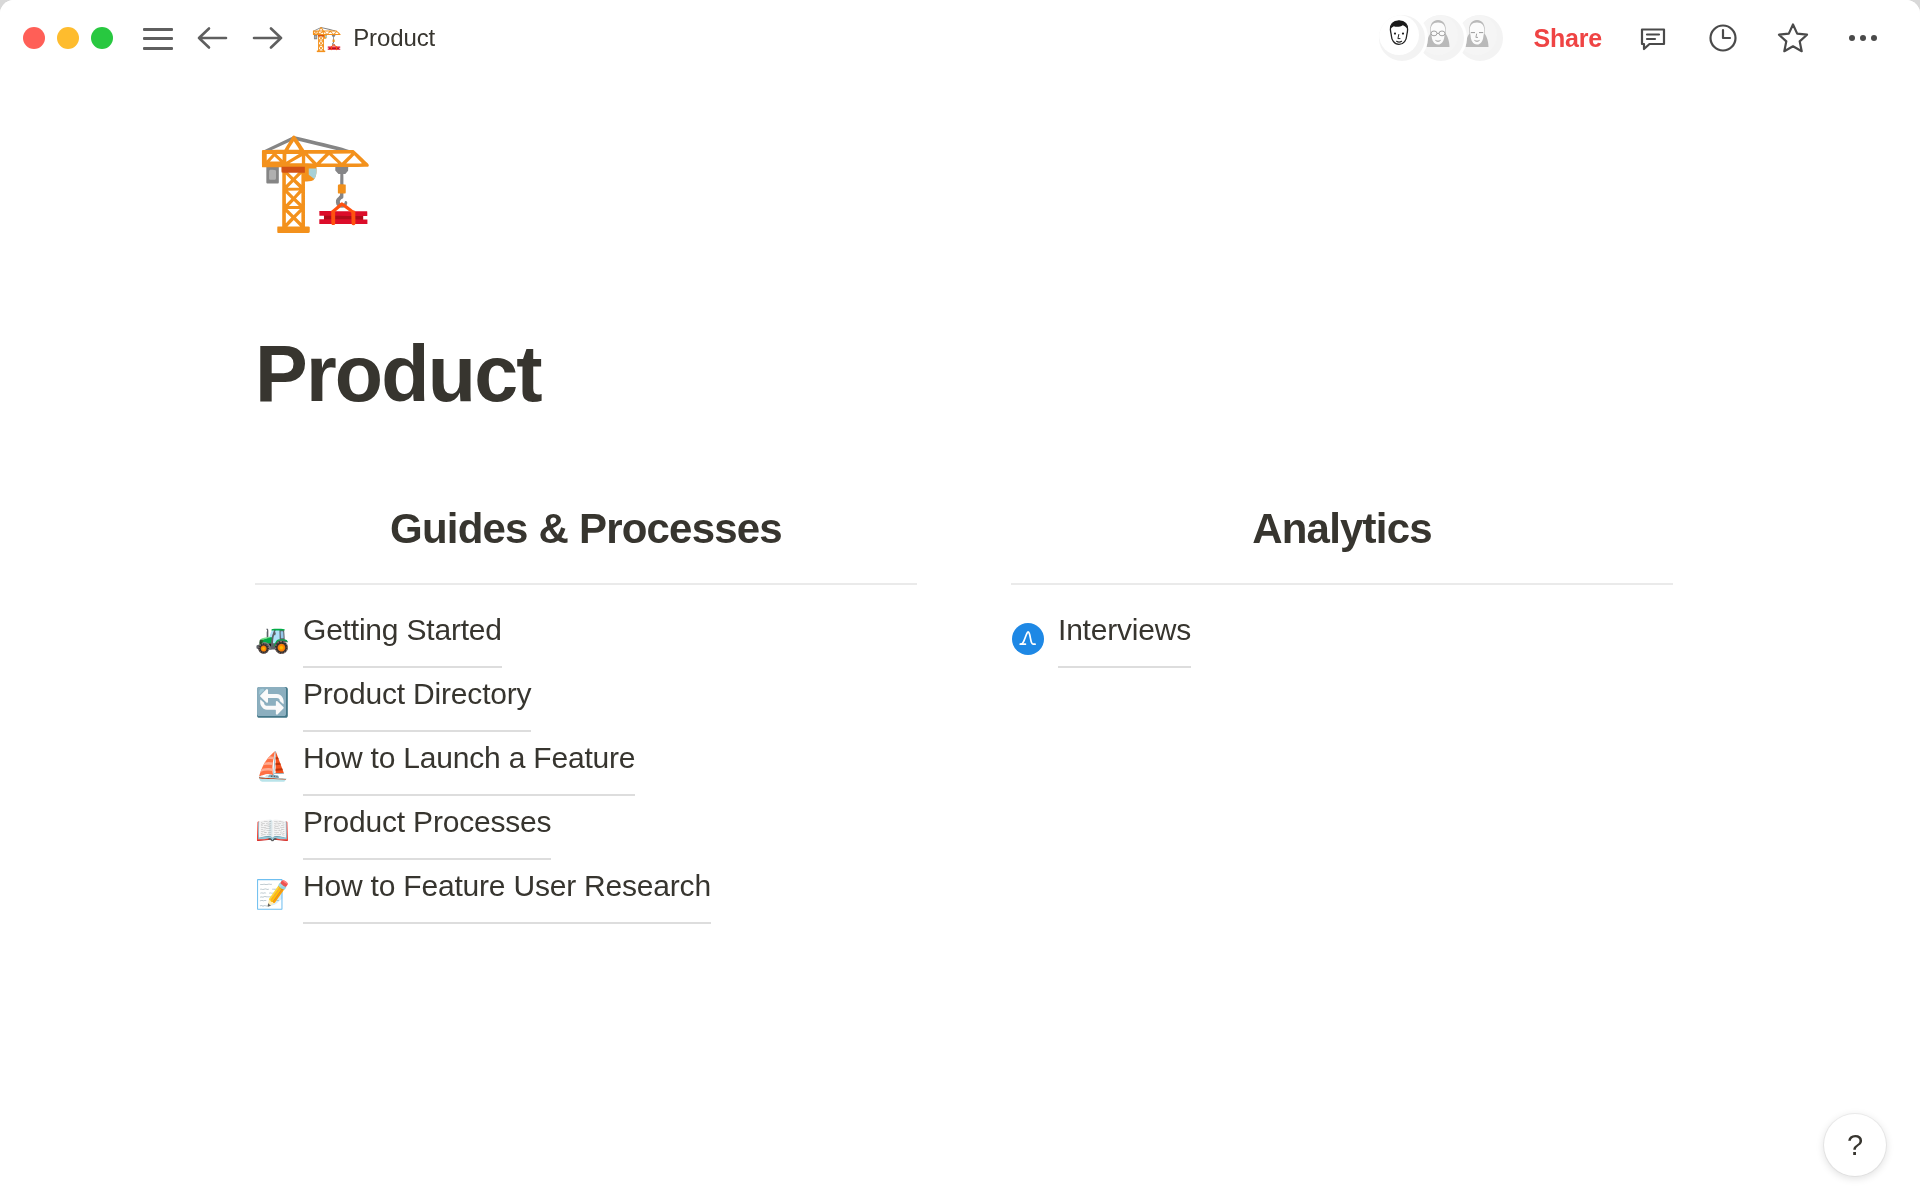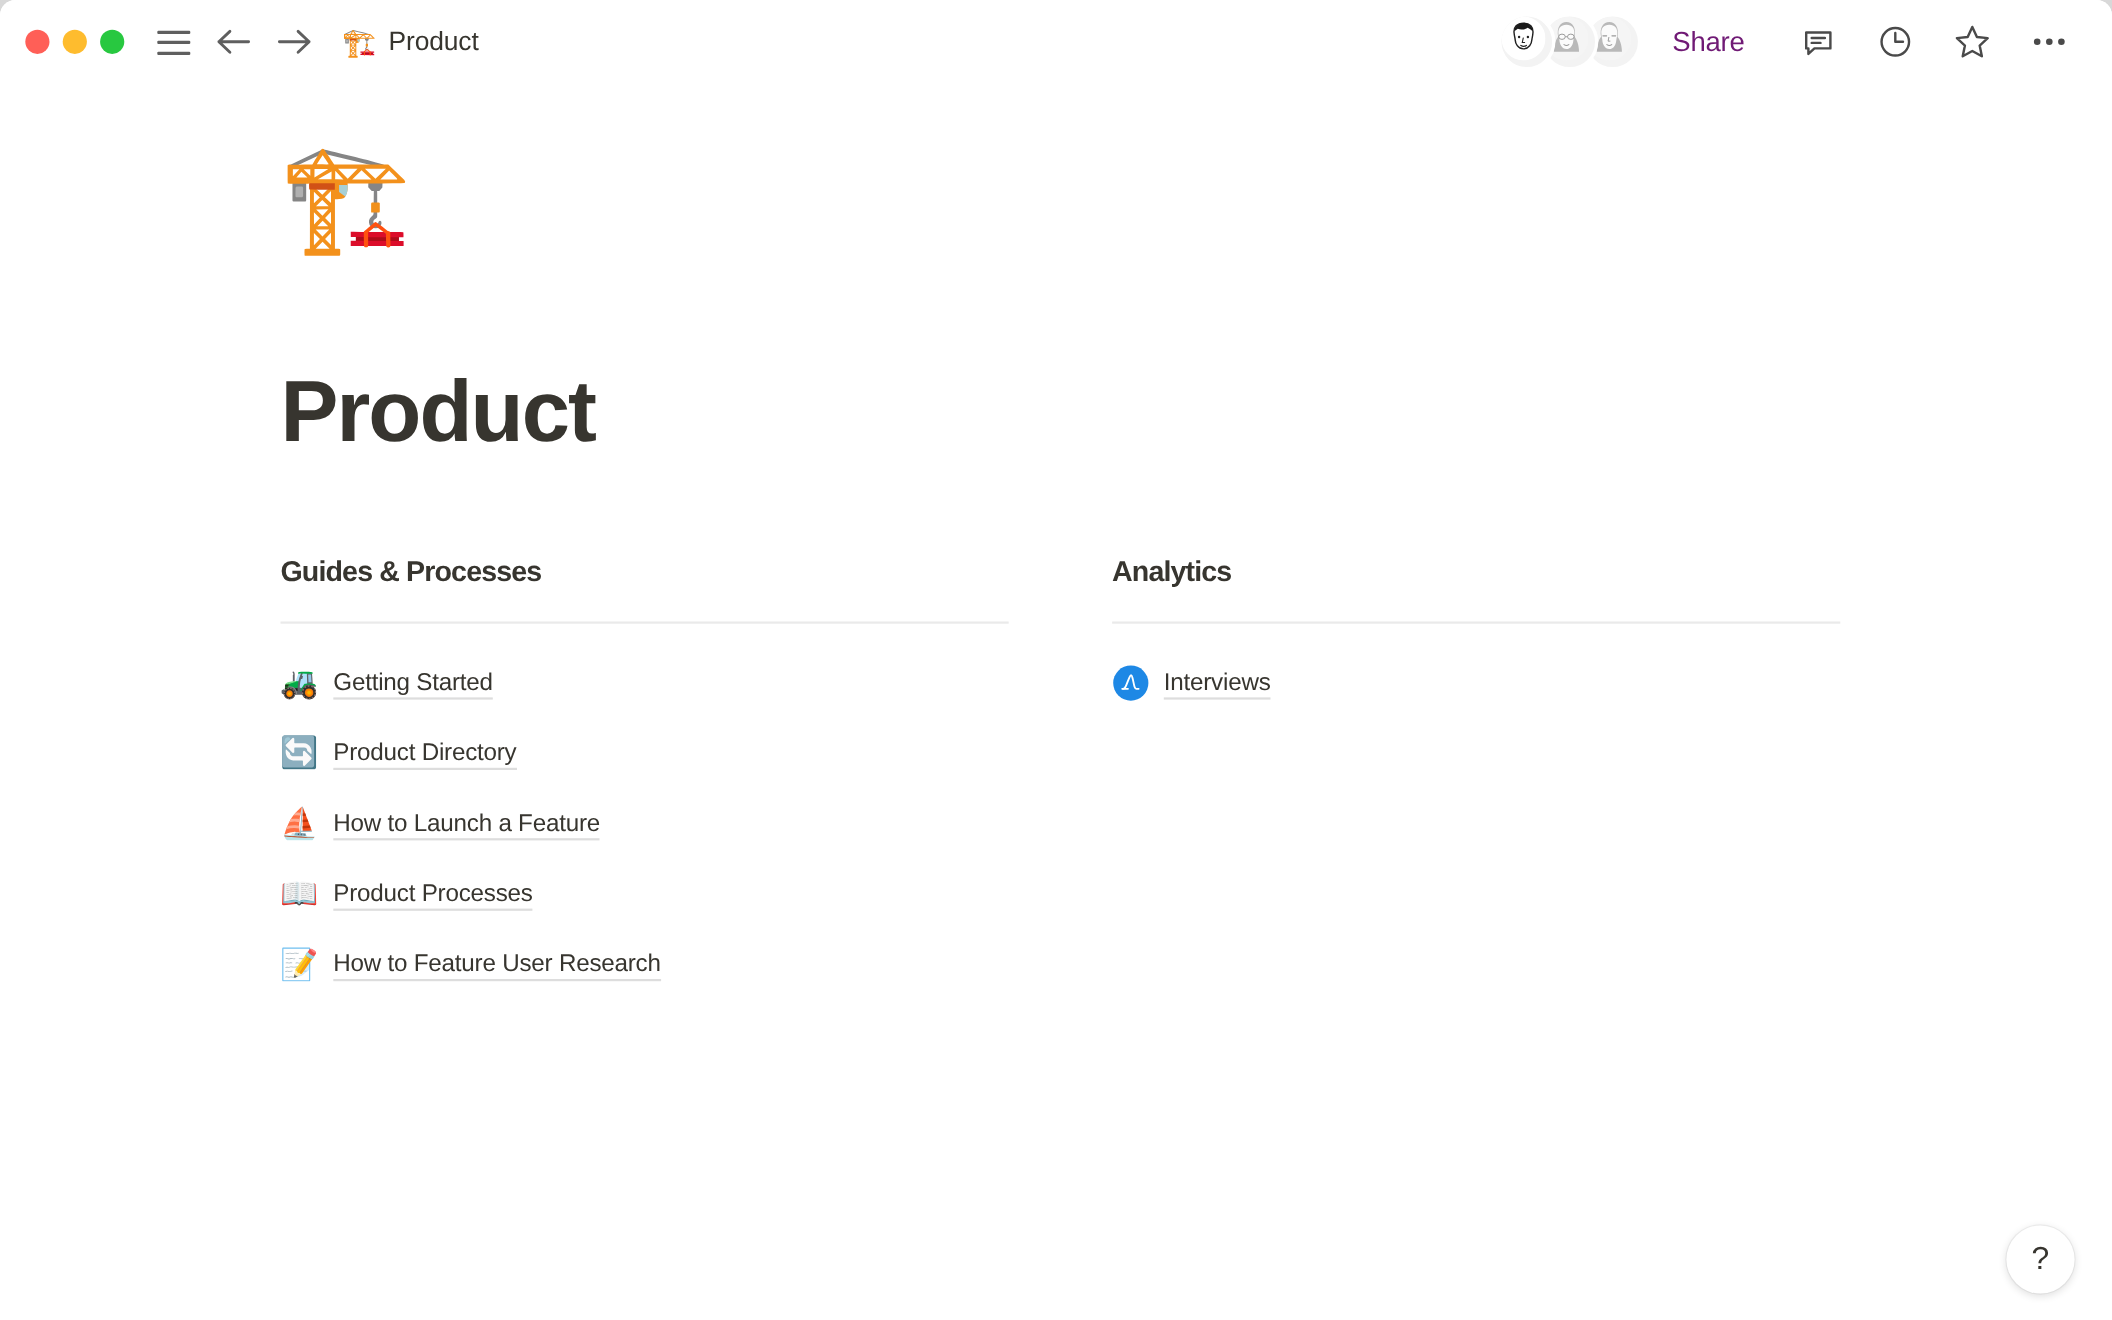--- a/index.html
+++ b/index.html
@@ -118,23 +118,24 @@
     overflow: hidden;
     position: relative;
   }
   .avatar:first-child { margin-left: 0; z-index: 3; }
   .avatar:nth-child(2){ z-index: 2; }
   .avatar:nth-child(3){ z-index: 1; }
   .avatar svg { display:block; }
 
   .share-label {
     font-size: 25px;
-    color: #701a75;
-    margin-right: 44px;
+    color: #ef4444;
+    margin-right: 28px;
     letter-spacing: -0.2px;
+    font-weight: bold;
   }
   .tb-icon {
     width: 46px;
     height: 46px;
     display: flex;
     align-items: center;
     justify-content: center;
     margin-right: 24px;
   }
   .tb-icon:last-child { margin-right: 0; }
@@ -175,25 +176,26 @@
   .columns {
     display: flex;
     margin-top: 92px;
     gap: 94px;
   }
   .column {
     width: 662px;
     flex: 0 0 662px;
   }
   .section-title {
-    font-size: 26px;
+    font-size: 42px;
     font-weight: bold;
     color: #37352f;
     letter-spacing: -0.8px;
     line-height: 1.15;
+    text-align: center;
   }
   .section-divider {
     height: 2px;
     background: #eaeaea;
     margin-top: 30px;
     width: 100%;
   }
   .link-list {
     margin-top: 22px;
   }
@@ -205,25 +207,25 @@
   }
   .link-emoji {
     font-size: 28px;
     line-height: 1;
     width: 34px;
     text-align: center;
     font-family: "DejaVu Sans", sans-serif;
     flex: 0 0 34px;
   }
   .link-text {
-    font-size: 22px;
+    font-size: 30px;
     color: #37352f;
     border-bottom: 2px solid #dddddd;
     line-height: 1.25;
-    padding-bottom: 1px;
+    padding-bottom: 17px;
     letter-spacing: -0.2px;
     cursor: pointer;
   }
   .section-block + .section-block { margin-top: 112px; }
 
   
   .amp-icon {
     width: 32px;
     height: 32px;
     border-radius: 50%;

